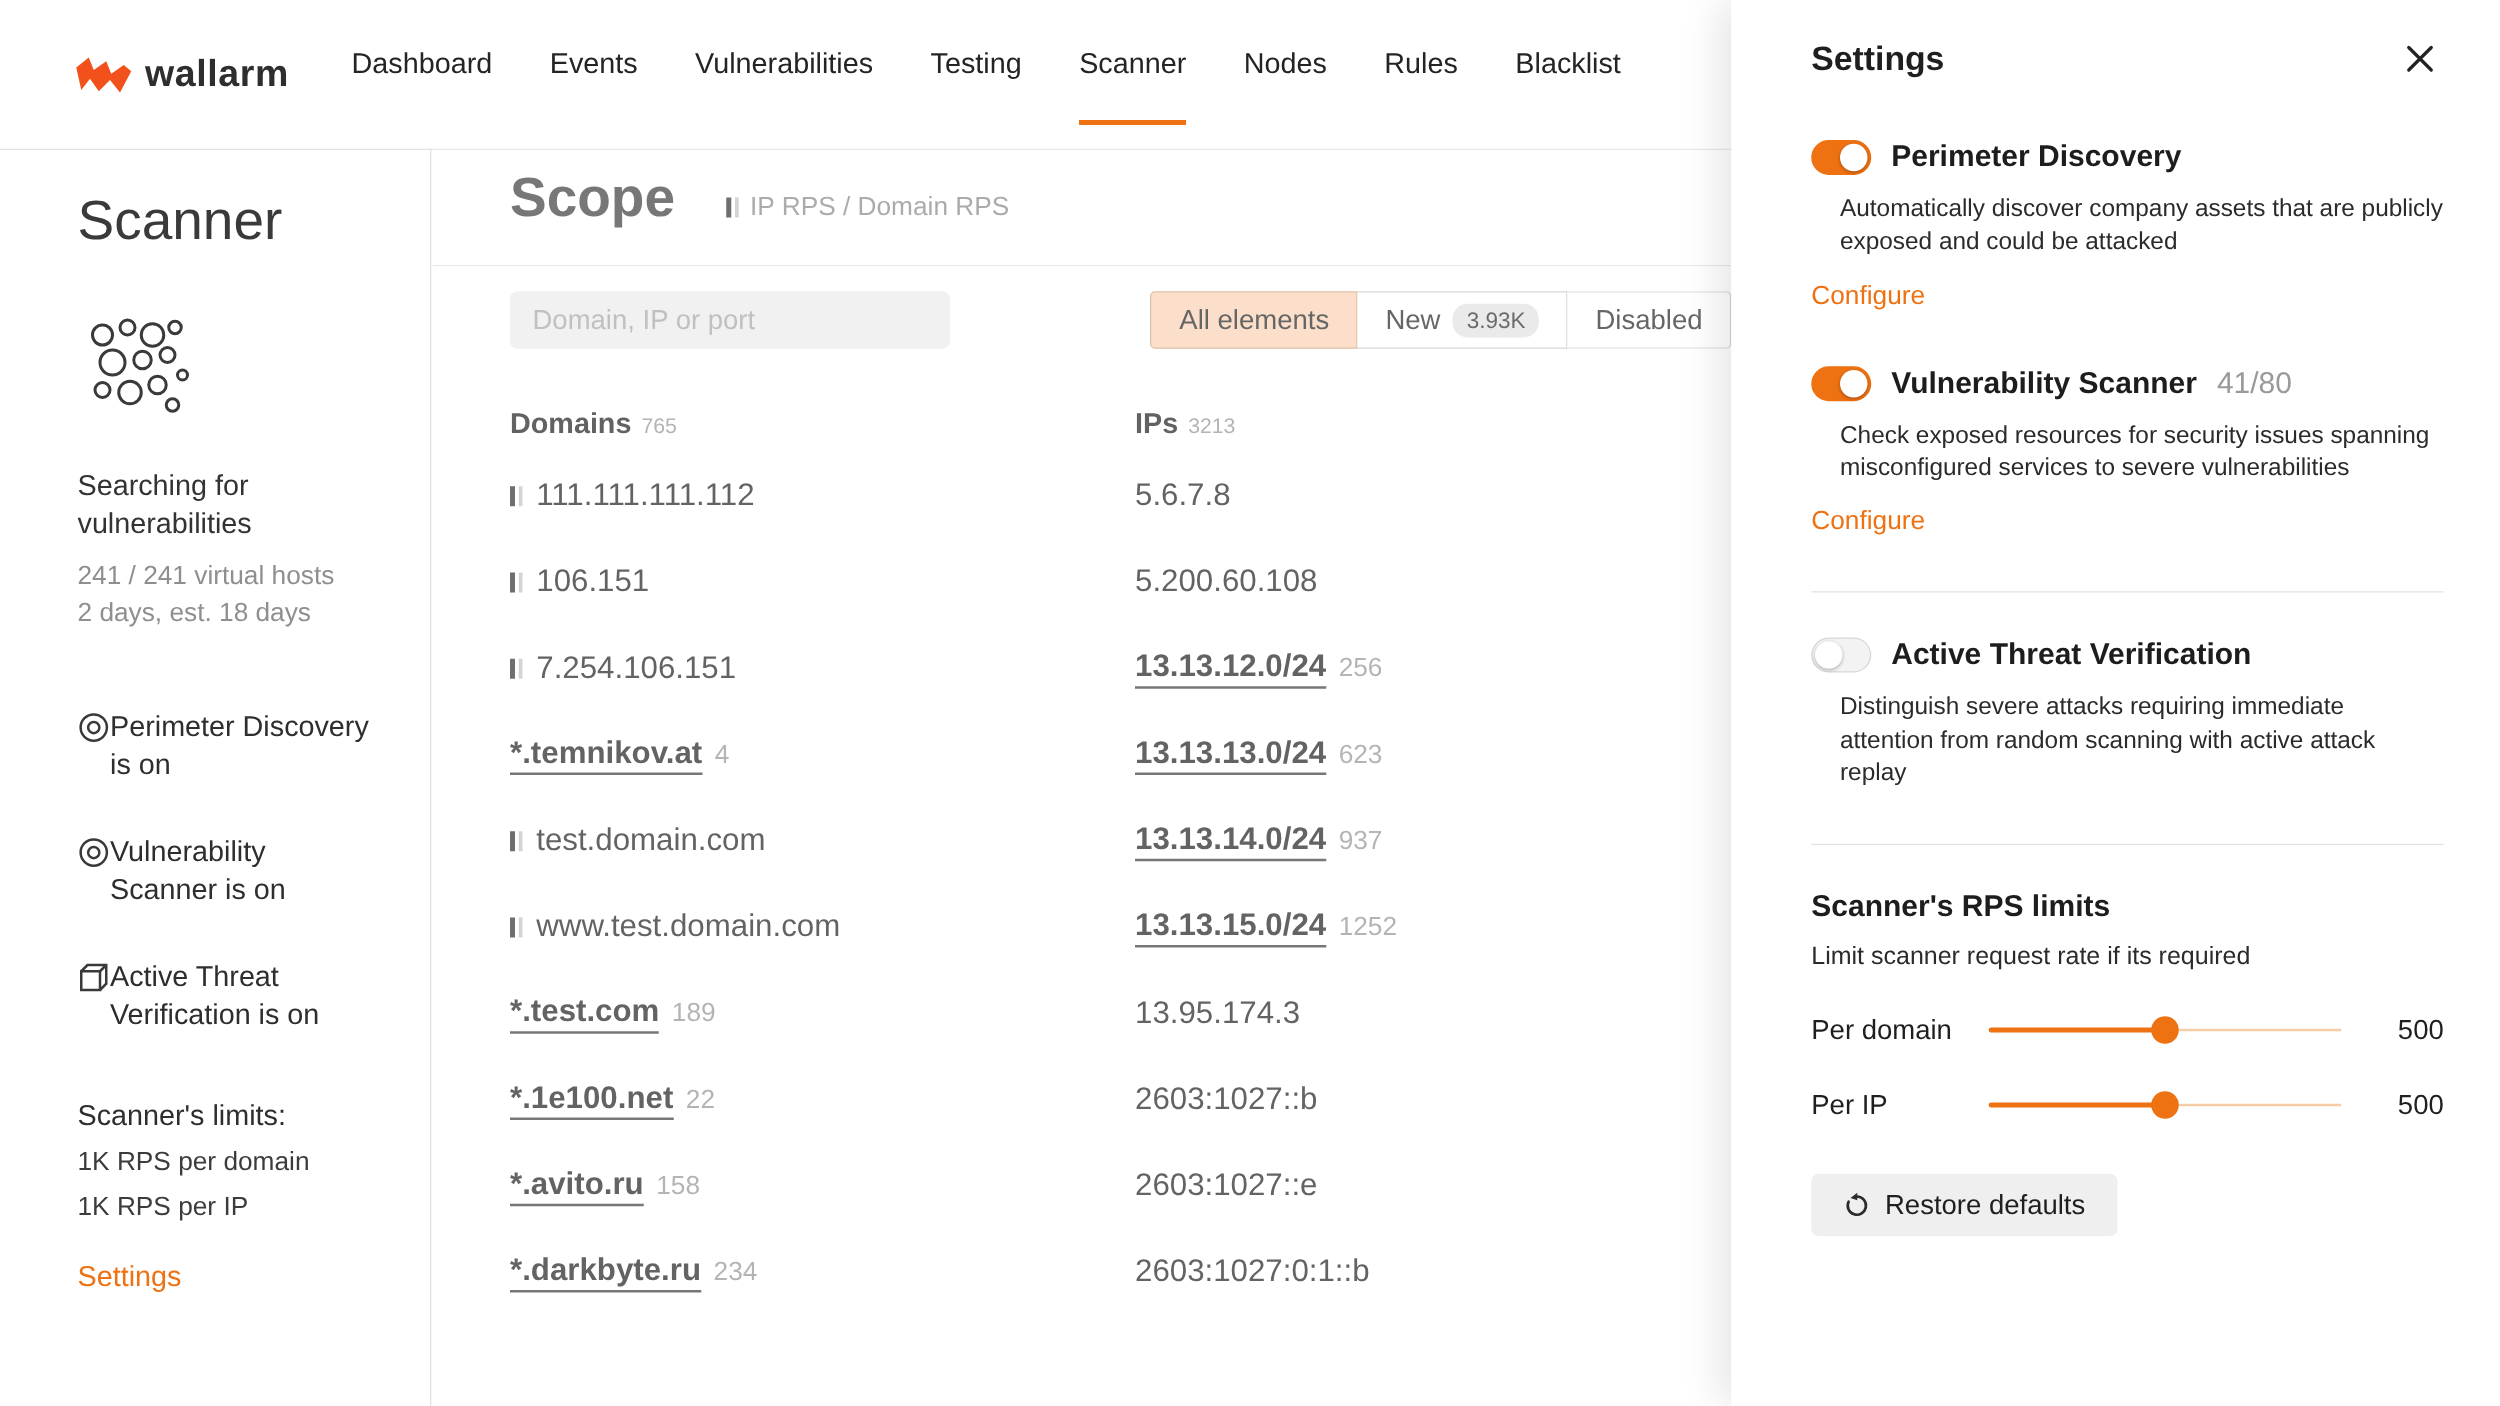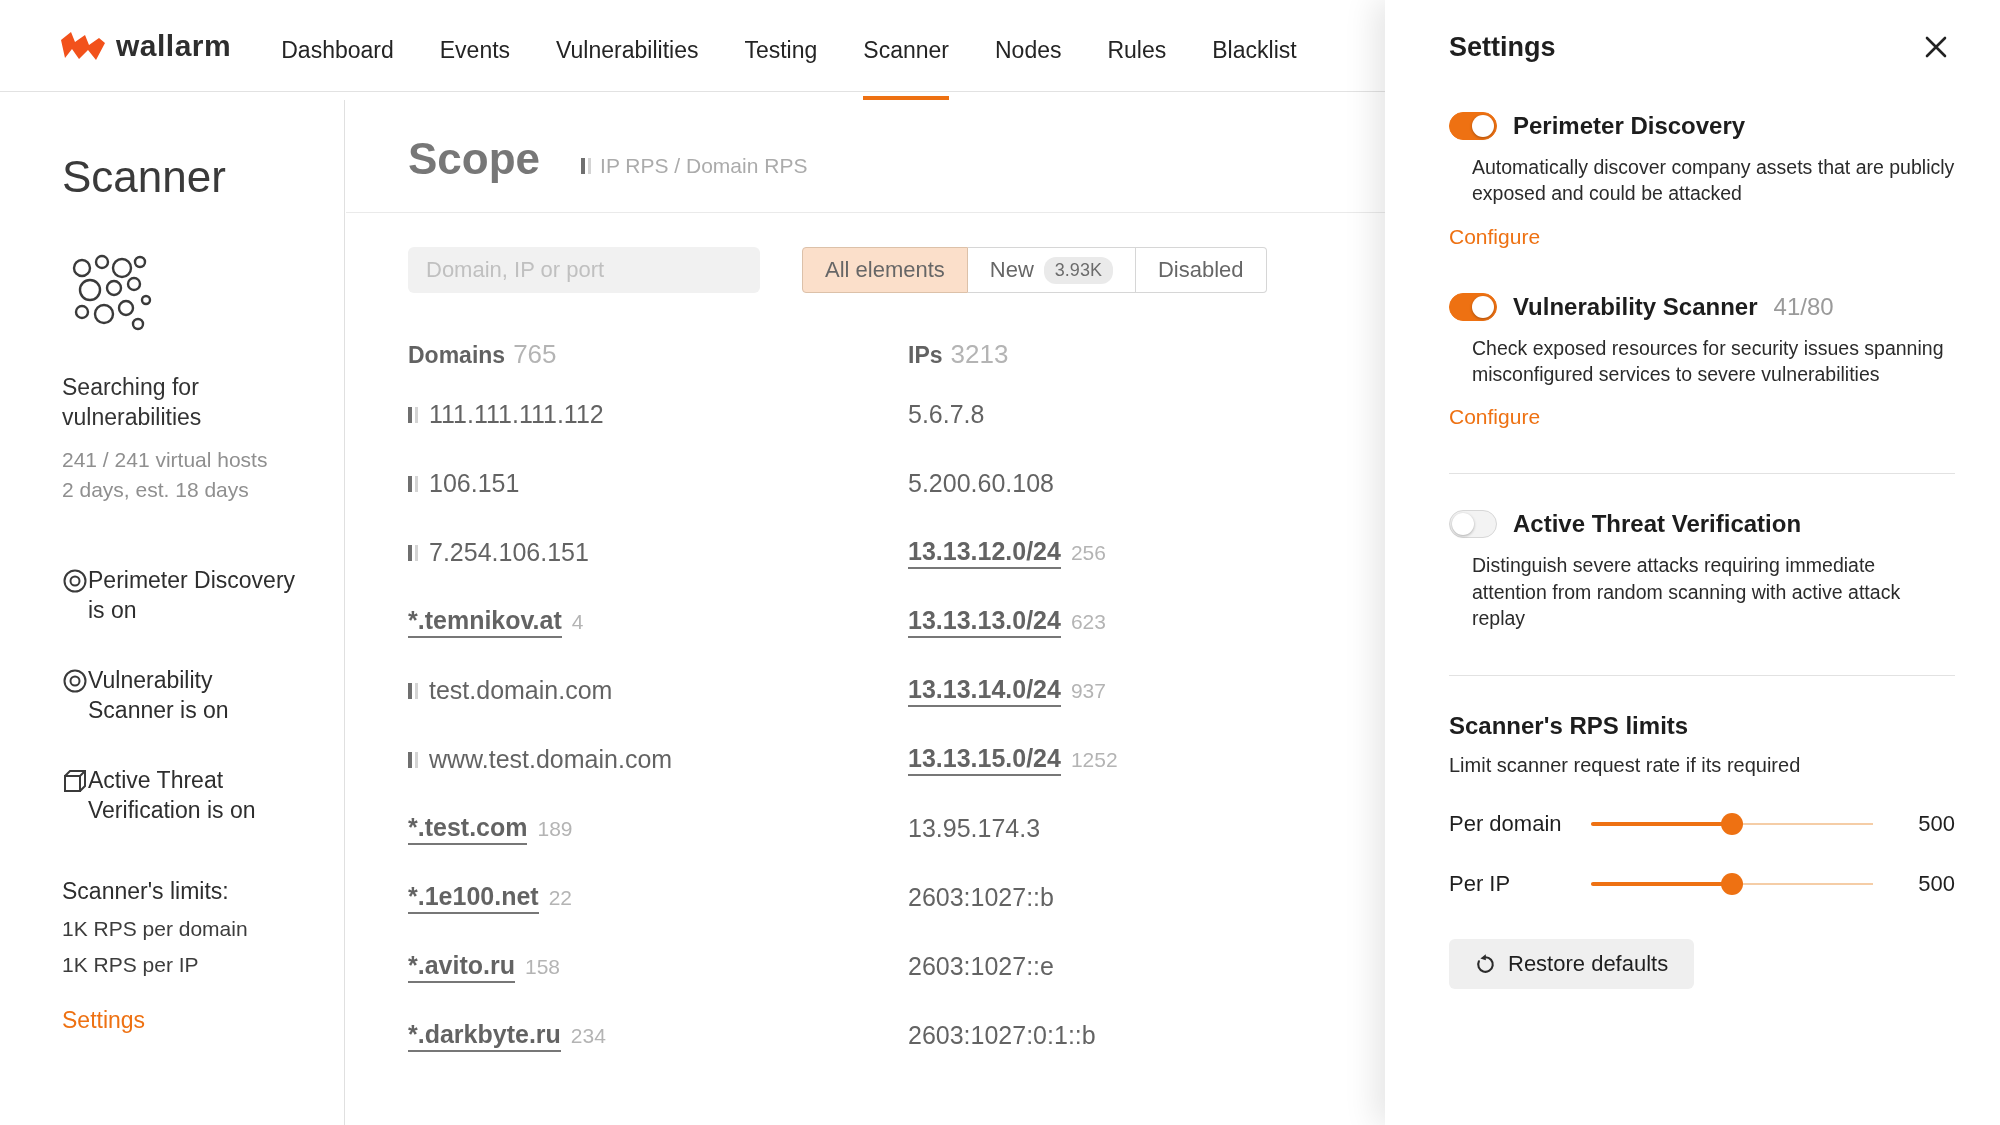--- a/index.html
+++ b/index.html
@@ -6,21 +6,21 @@
   *{box-sizing:border-box;}
   html,body{margin:0;padding:0;}
   body{
     width:2000px;height:1125px;position:relative;overflow:hidden;
     background:#fff;color:#222;
     font-family:"Liberation Sans","DejaVu Sans",sans-serif;
   }
 
   
   .topnav{
-    position:absolute;top:0;left:0;width:2000px;height:92px;
+    position:absolute;top:0;left:0;width:2000px;height:120px;
     background:#fff;border-bottom:1px solid #e2e2e2;
     display:flex;align-items:stretch;padding-left:60px;z-index:2;
   }
   .logo{display:flex;align-items:center;gap:10px;margin-right:50px;cursor:pointer;}
   .brand{font-size:30px;font-weight:700;color:#2e2e2e;letter-spacing:.5px;}
   .nav-items{display:flex;gap:46px;}
   .nav-item{
     display:flex;align-items:center;height:100px;font-size:23px;color:#242424;cursor:pointer;
   }
   .nav-item.active{box-shadow:inset 0 -4px 0 var(--accent);}
@@ -45,41 +45,41 @@
   
   .main{
     position:absolute;top:100px;left:346px;right:615px;bottom:0;background:#fff;
     padding:0 0 0 62px;overflow:hidden;
   }
   .main-header{display:flex;align-items:center;margin-top:34px;}
   .main-title{font-size:44px;font-weight:600;color:#4a4a4a;}
   .rps-mode{display:flex;align-items:center;gap:9px;margin-left:22px;margin-top:14px;cursor:pointer;padding-left:19px;}
   .rps-mode-label{font-size:21px;color:#8f8f8f;}
   .main-divider{height:1px;background:#e3e3e3;margin:28px 0 0 -62px;}
-  .toolbar{display:flex;align-items:center;margin-top:34px;gap:42px;}
+  .toolbar{display:flex;align-items:center;margin-top:20px;gap:42px;justify-content:space-between;}
   .search{
     width:352px;height:46px;background:#ececec;border:none;border-radius:6px;
     padding:0 18px;font-size:22px;color:#444;font-family:inherit;outline:none;
   }
   .search::placeholder{color:#ababab;}
   .filters{display:flex;}
   .filter-btn{
     height:46px;padding:0 22px;font-size:22px;background:#fff;border:1px solid #c9c9c9;border-left:none;
     color:#333;display:flex;align-items:center;gap:10px;cursor:pointer;font-family:inherit;
   }
   .filter-btn:first-child{border-left:1px solid #c9c9c9;border-radius:4px 0 0 4px;}
   .filter-btn:last-child{border-radius:0 4px 4px 0;}
   .filter-btn.active{background:rgba(238,111,21,0.30);border-color:#d0ac8d;}
   .filter-badge{background:#e3e3e3;border-radius:12px;padding:3px 11px;font-size:18px;color:#3a3a3a;}
 
   .columns{display:flex;margin-top:46px;}
   .col-domains{width:500px;flex-shrink:0;}
   .col-ips{flex:1;}
   .col-header{font-size:23px;font-weight:700;color:#2e2e2e;}
-  .col-count{margin-left:8px;font-size:26px;font-weight:400;color:#9b9b9b;}
+  .col-count{margin-left:8px;font-size:17px;font-weight:400;color:#9b9b9b;}
   .rows{margin-top:10px;}
   .row{height:69px;display:flex;align-items:center;font-size:25px;color:#2f2f2f;cursor:pointer;}
   .bars-icon{display:inline-flex;gap:3px;align-items:flex-end;margin-right:11px;}
   .bars-icon .b1{display:block;width:4px;height:16px;background:#3f3f3f;}
   .bars-icon .b2{display:block;width:3px;height:16px;background:#c6c6c6;}
   .row-label.group{font-weight:700;border-bottom:2px solid #4a4a4a;padding-bottom:1px;}
   .row-count{margin-left:10px;font-size:21px;color:#9b9b9b;}
 
   .main-overlay{
     position:absolute;top:100px;left:346px;right:615px;bottom:0;

